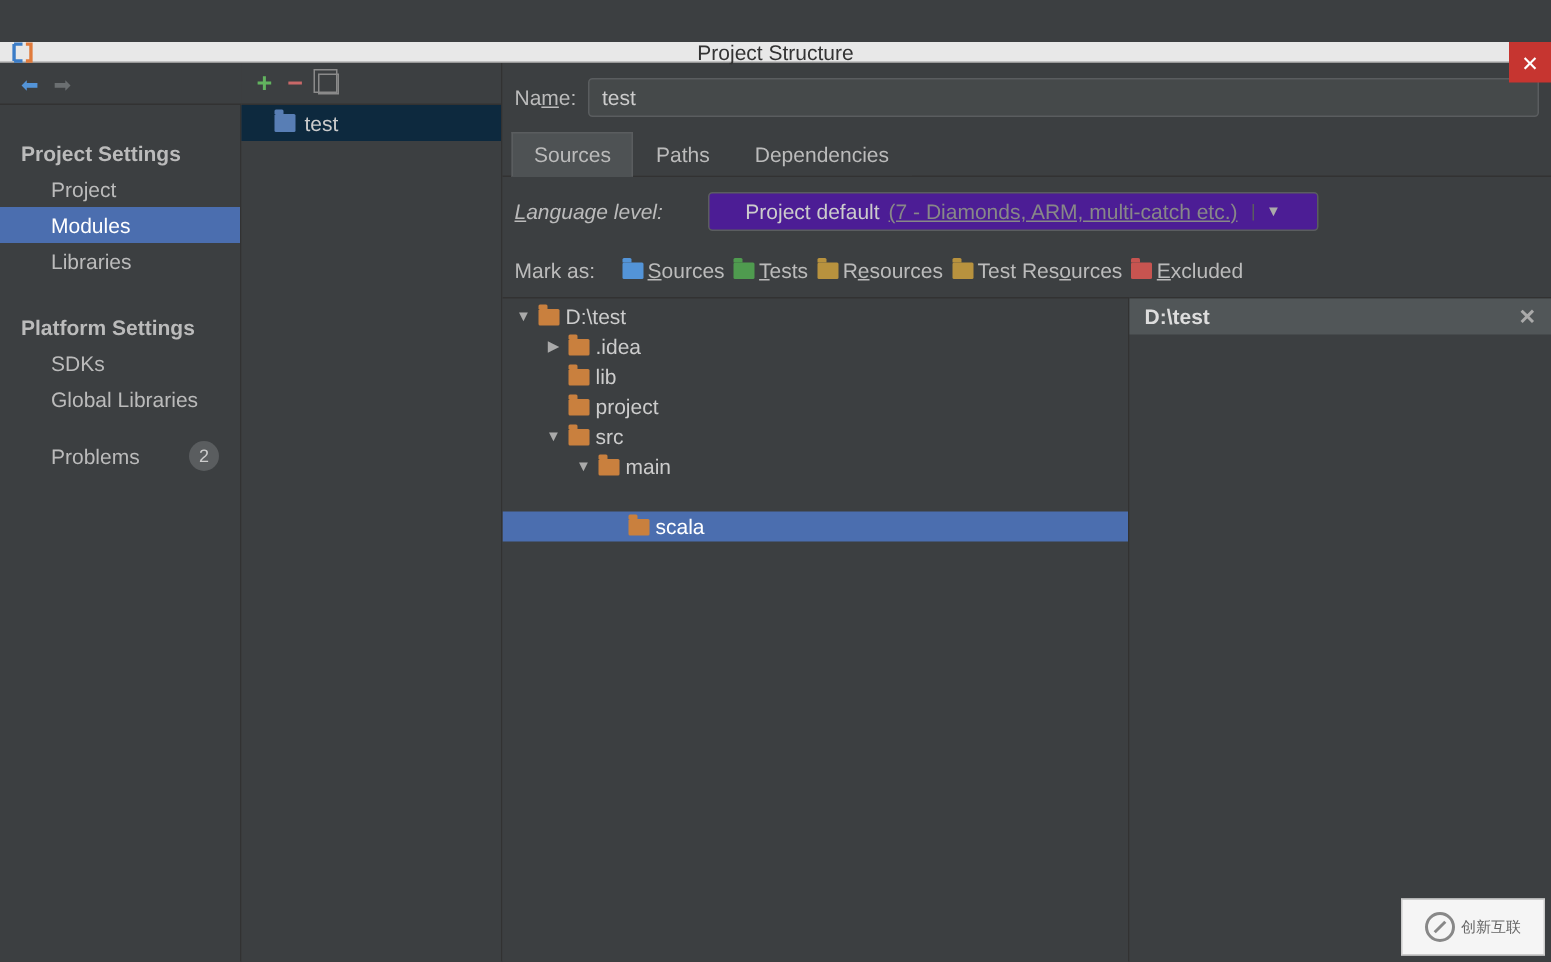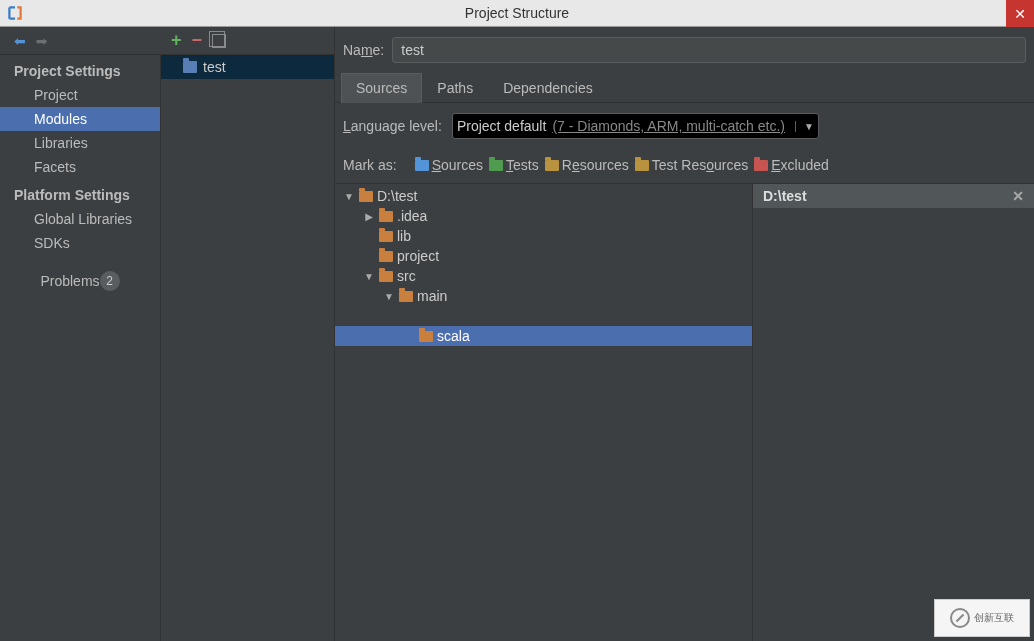--- a/index.html
+++ b/index.html
@@ -1,31 +1,31 @@
 <!DOCTYPE html>
 <html><head>
 <meta charset="utf-8">
 <style>
 * { margin: 0; padding: 0; box-sizing: border-box; font-family: "Segoe UI", Arial, sans-serif; }
 body { background: #3c3f41; color: #bbbbbb; font-size: 13px; width: 1034px; height: 641px; overflow: hidden; position: relative; }
 
-.title-bar { height: 27px; background: #e8e8e8; display: flex; align-items: center; position: relative; border-bottom: 1px solid #999; }
+.title-bar { height: 14px; background: #e8e8e8; display: flex; align-items: center; position: relative; border-bottom: 1px solid #999; margin-top: 28px; }
 .title-bar .ij-icon { width: 18px; height: 18px; margin-left: 6px; }
 .title-bar .title { position: absolute; left: 50%; transform: translateX(-50%); color: #333; font-size: 14px; }
 .title-bar .close { position: absolute; right: 0; top: 0; width: 28px; height: 27px; background: #c63530; color: #fff; display: flex; align-items: center; justify-content: center; font-size: 14px; }
 
 .nav-back-fwd { height: 28px; background: #3c3f41; display: flex; align-items: center; padding-left: 14px; gap: 10px; border-bottom: 1px solid #323232; }
 .arrow-btn { color: #5394d8; font-size: 14px; cursor: pointer; }
 
 .body-row { display: flex; height: calc(641px - 27px); }
 .left-nav { width: 161px; background: #3c3f41; padding-top: 0; border-right: 1px solid #323232; }
-.nav-section { color: #bbb; font-weight: bold; font-size: 14px; padding: 4px 14px; margin-top: 4px; }
+.nav-section { color: #bbb; font-weight: bold; font-size: 14px; padding: 4px 14px; margin-top: 20px; }
 .nav-item { padding: 4px 14px 4px 34px; font-size: 14px; color: #bbb; cursor: pointer; }
 .nav-item.selected { background: #4b6eaf; color: #fff; }
-.problems-row { display:flex; align-items:center; justify-content:center; padding:4px 14px 4px 14px; font-size:14px; margin-top: 12px;}
+.problems-row { display:flex; align-items:center; justify-content:space-between; padding:4px 14px 4px 34px; font-size:14px; margin-top: 12px;}
 .badge { background:#5a5d5f; color:#ccc; border-radius:50%; width:20px; height:20px; display:flex; align-items:center; justify-content:center; font-size:12px; }
 
 .mid-col { width: 174px; background: #3c3f41; border-right: 1px solid #323232; display:flex; flex-direction:column; }
 .mid-toolbar { height: 28px; display:flex; align-items:center; gap:10px; padding-left:10px; border-bottom:1px solid #323232; }
 .plus { color:#62b35f; font-size:18px; font-weight:bold; cursor:pointer; }
 .minus { color:#c96868; font-size:18px; font-weight:bold; cursor:pointer; }
 .copy-ic { width:14px; height:14px; border:1px solid #8a8a8a; position:relative; }
 .copy-ic::after { content:""; position:absolute; width:14px; height:14px; border:1px solid #8a8a8a; left:-4px; top:-4px; }
 .module-row { display:flex; align-items:center; gap:6px; padding:4px 10px 4px 22px; background:#0d293e; color:#ccc; font-size:14px; }
 .mod-ic { width:14px; height:12px; background:#587eb5; border-radius:1px; position:relative; }
@@ -35,22 +35,22 @@
 .name-row { display:flex; align-items:center; gap:8px; padding:10px 8px; }
 .name-row label { font-size:14px; }
 .name-row label u{text-decoration:underline;}
 .name-input { flex:1; background:#45494a; border:1px solid #5a5d5f; color:#ccc; padding:4px 8px; font-size:14px; border-radius:3px; }
 
 .tabs { display:flex; border-bottom:1px solid #323232; padding-left:6px; gap:0; }
 .tab { padding:6px 14px; font-size:14px; color:#bbb; cursor:pointer; background:#3c3f41; border:1px solid transparent; border-bottom:none; }
 .tab.active { background:#4e5254; border:1px solid #5a5d5f; border-bottom:1px solid #4e5254; margin-bottom:-1px; }
 
 .lang-row { display:flex; align-items:center; gap:10px; padding:10px 8px; }
-.lang-row label{font-size:14px;}
-.lang-select { background:#000000; border:1px solid #5a5d5f; padding:4px 4px; font-size:14px; color:#ccc; display:flex; align-items:center; gap:6px; border-radius:3px; }
+.lang-row label{font-size:14px;font-style:italic;}
+.lang-select { background:#4c1d95; border:1px solid #5a5d5f; padding:4px 24px; font-size:14px; color:#ccc; display:flex; align-items:center; gap:6px; border-radius:3px;margin-left:20px; }
 .lang-select .hint{ color:#888;text-decoration:underline; }
 .sel-arrow { border-left:1px solid #5a5d5f; padding-left:8px; margin-left:4px; color:#aaa; font-size:10px; }
 
 .mark-row { display:flex; align-items:center; gap:6px; padding:8px 8px 10px 8px; font-size:14px; flex-wrap:nowrap; }
 .mk-item { display:flex; align-items:center; gap:3px; cursor:pointer; }
 .fld { width:14px; height:11px; border-radius:1px; position:relative; }
 .fld::before{content:"";position:absolute;width:6px;height:3px;top:-3px;left:0;border-radius:1px 1px 0 0;background:inherit;}
 .fld.blue{background:#5394d8;} .fld.green{background:#4f9b4f;} .fld.yel{background:#b8923e;} .fld.red{background:#c75450;}
 
 .content-split { display:flex; flex:1; }
@@ -89,24 +89,23 @@
   <div style="display:flex;flex-direction:column;width:161px;">
     <div class="nav-back-fwd">
       <span class="arrow-btn">⬅</span>
       <span class="arrow-btn" style="color:#6b6f71">➡</span>
     </div>
     <div class="left-nav" style="flex:1;">
       <div class="nav-section">Project Settings</div>
       <div class="nav-item">Project</div>
       <div class="nav-item selected">Modules</div>
       <div class="nav-item">Libraries</div>
-      <div class="nav-item">Facets</div>
       <div class="nav-section">Platform Settings</div>
+      <div class="nav-item">SDKs</div>
       <div class="nav-item">Global Libraries</div>
-      <div class="nav-item">SDKs</div>
       <div class="problems-row">
         <span>Problems</span>
         <span class="badge">2</span>
       </div>
     </div>
   </div>
 
   <div class="mid-col">
     <div class="mid-toolbar">
       <span class="plus">+</span>

